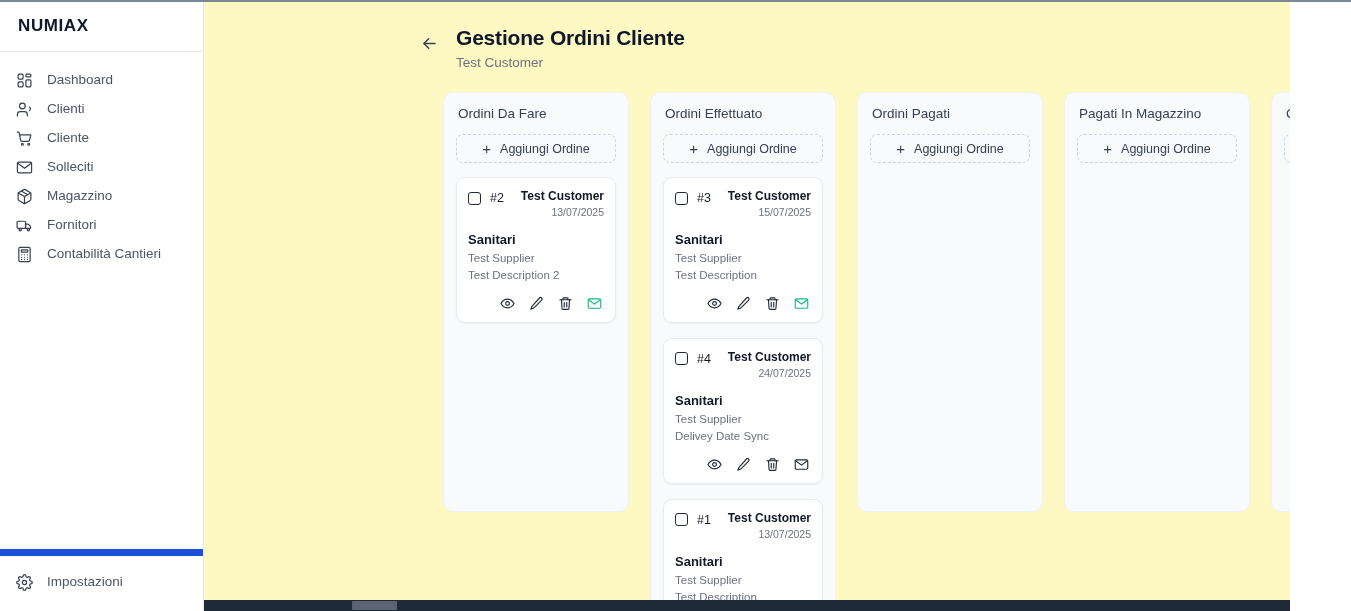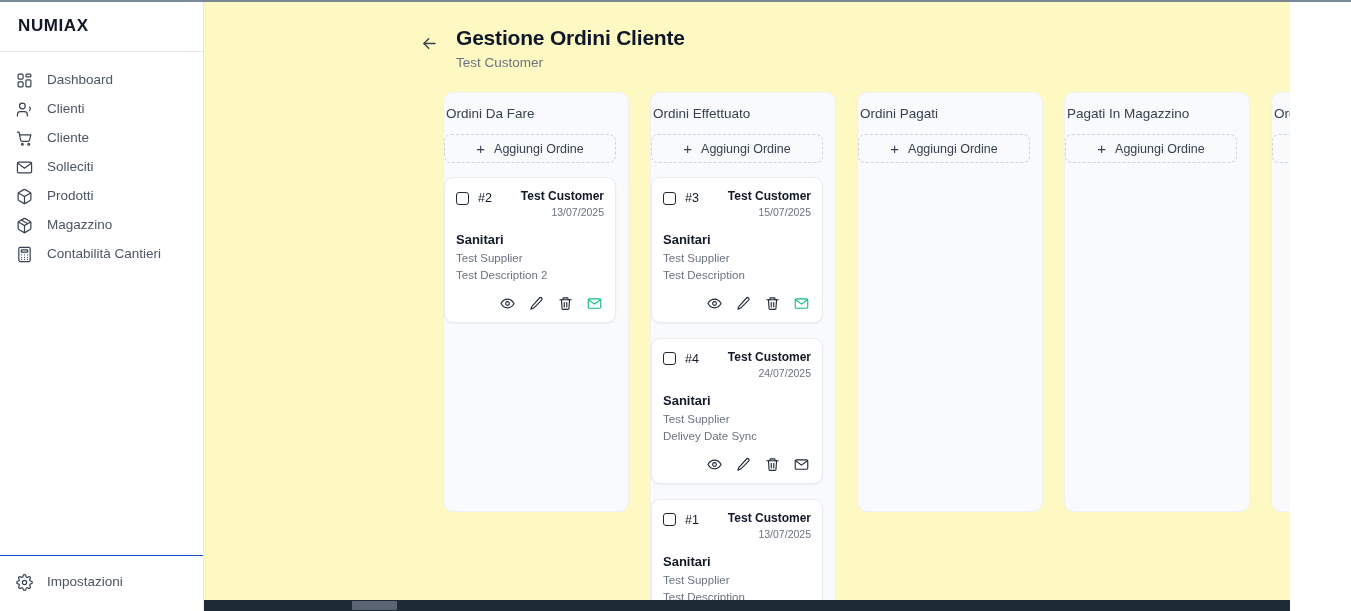--- a/index.html
+++ b/index.html
@@ -46,21 +46,21 @@
     display: flex; align-items: center; gap: 14px;
     height: 29px; padding: 0 14px 0 16px;
     color: #4b5563; font-size: 13.5px;
     cursor: pointer;
   }
   .nav-ico { width: 17px; height: 17px; flex: 0 0 17px; display: block; color: #374151; }
   .nav-ico svg { display: block; width: 17px; height: 17px; }
   .nav-label { line-height: 1; padding-bottom: 1px; }
 
   .sidebar-foot {
-    border-top: 1px solid #1d4ed8;
+    border-top: 7px solid #1d4ed8;
     padding: 12px 0 14px 0;
   }
 
   
   .main {
     flex: 1 1 auto; height: 611px;
     position: relative;
     overflow: hidden;
     background: #fef9c3;
     padding: 0;
@@ -84,21 +84,21 @@
   .board {
     display: flex; gap: 21px;
     padding: 22px 0 0 239px;
     align-items: flex-start;
   }
   .column {
     width: 186px; flex: 0 0 186px;
     background: #f8fafc;
     border: 1px solid #eef1f5;
     border-radius: 10px;
-    padding: 13px 12px 14px 0;
+    padding: 13px 12px 14px 12px;
     min-height: 420px;
   }
   .col-title {
     font-size: 13.5px; color: #374151; font-weight: 400;
     margin-bottom: 13px; padding-left: 2px;
   }
   .add-btn {
     width: 100%; height: 29px;
     border: 1px dashed #cbd5e1; border-radius: 7px;
     background: transparent;
@@ -203,36 +203,37 @@
               <rect x="2" y="4.5" width="20" height="15" rx="2"></rect>
               <polyline points="2.6,6 12,13 21.4,6"></polyline>
             </svg>
           </span>
           <span class="nav-label">Solleciti</span>
         </div>
         <div class="nav-item">
           <span class="nav-ico">
             <svg viewBox="0 0 24 24" fill="none" stroke="currentColor" stroke-width="1.7" stroke-linecap="round" stroke-linejoin="round">
               <path d="M21 16V8a2 2 0 0 0-1-1.73l-7-4a2 2 0 0 0-2 0l-7 4A2 2 0 0 0 3 8v8a2 2 0 0 0 1 1.73l7 4a2 2 0 0 0 2 0l7-4A2 2 0 0 0 21 16z"></path>
-              <polyline points="3.3,7 12,12 20.7,7"></polyline>
-              <line x1="12" y1="22" x2="12" y2="12"></line>
-            </svg>
-          </span>
-          <span class="nav-label">Prodotti</span>
-        </div>
-        <div class="nav-item">
-          <span class="nav-ico">
-            <svg viewBox="0 0 24 24" fill="none" stroke="currentColor" stroke-width="1.7" stroke-linecap="round" stroke-linejoin="round">
-              <path d="M21 16V8a2 2 0 0 0-1-1.73l-7-4a2 2 0 0 0-2 0l-7 4A2 2 0 0 0 3 8v8a2 2 0 0 0 1 1.73l7 4a2 2 0 0 0 2 0l7-4A2 2 0 0 0 21 16z"></path>
               <polyline points="7.5,4.3 16.5,9.5"></polyline>
               <polyline points="3.3,7 12,12 20.7,7"></polyline>
               <line x1="12" y1="22" x2="12" y2="12"></line>
             </svg>
           </span>
           <span class="nav-label">Magazzino</span>
+        </div>
+        <div class="nav-item">
+          <span class="nav-ico">
+            <svg viewBox="0 0 24 24" fill="none" stroke="currentColor" stroke-width="1.7" stroke-linecap="round" stroke-linejoin="round">
+              <rect x="1.5" y="6" width="12" height="10" rx="1.5"></rect>
+              <path d="M13.5 10h3.6l3.4 3v3h-7z"></path>
+              <circle cx="6" cy="18" r="1.6"></circle>
+              <circle cx="17.5" cy="18" r="1.6"></circle>
+            </svg>
+          </span>
+          <span class="nav-label">Fornitori</span>
         </div>
         <div class="nav-item">
           <span class="nav-ico">
             <svg viewBox="0 0 24 24" fill="none" stroke="currentColor" stroke-width="1.7" stroke-linecap="round" stroke-linejoin="round">
               <rect x="4" y="2" width="16" height="20" rx="2"></rect>
               <rect x="7.5" y="5.5" width="9" height="3.2" rx="0.6"></rect>
               <line x1="8" y1="12.5" x2="8.01" y2="12.5"></line>
               <line x1="12" y1="12.5" x2="12.01" y2="12.5"></line>
               <line x1="16" y1="12.5" x2="16.01" y2="12.5"></line>
               <line x1="8" y1="16" x2="8.01" y2="16"></line>

